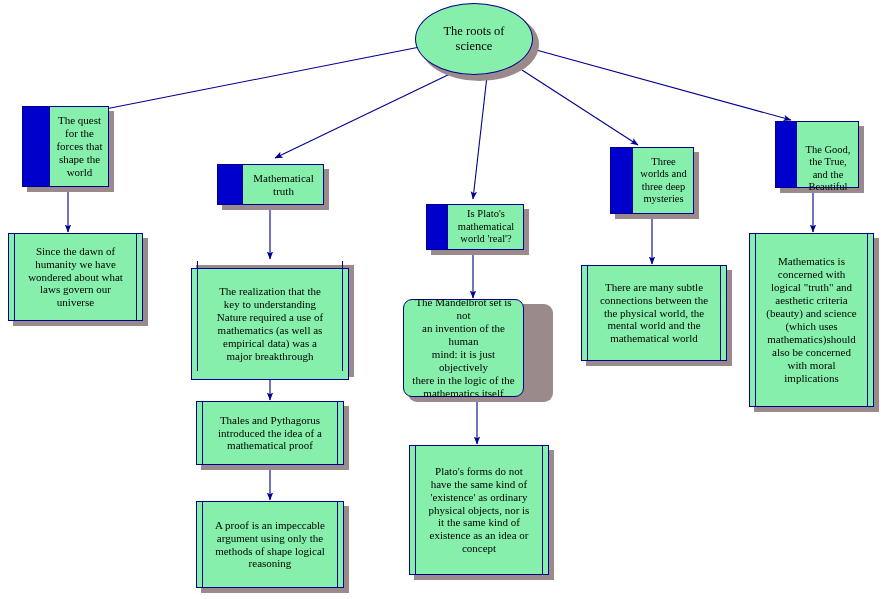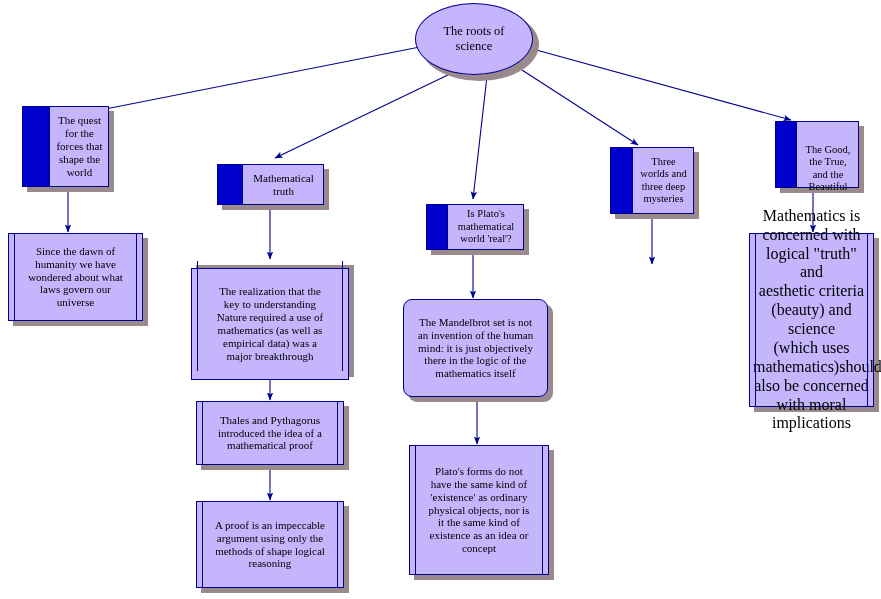--- a/index.html
+++ b/index.html
@@ -18,21 +18,21 @@
     text-align:center;
   }
   .shadow{
     position:absolute;
     background:#9b8a8c;
     z-index:1;
   }
   .body{
     position:absolute;
     box-sizing:border-box;
-    background:#c4b5fd;
+    background:#86efac;
     border:1px solid #00008f;
     z-index:2;
     display:flex;
     align-items:center;
     justify-content:center;
   }
   .bar{
     position:absolute;
     background:#0000cc;
     border:1px solid #00008f;
@@ -174,21 +174,21 @@
     <div class="bar" style="left:0;top:0;width:22px;height:46px;"></div>
     <div style="position:absolute;left:22px;top:0;width:76px;height:46px;display:flex;align-items:center;justify-content:flex-end;z-index:4;">
       <span class="txt" style="font-size:10.5px;">Is Plato's
 mathematical
 world 'real'?</span>
     </div>
   </div>
 
   <div class="node rounded" style="left:403px;top:299px;width:150px;height:103px;">
     <div class="shadow" style="left:5px;top:5px;width:145px;height:98px;"></div>
-    <div class="body" style="left:0;top:0;width:145px;height:98px;">
+    <div class="body" style="left:0;top:0;width:121px;height:98px;">
       <span class="txt" style="font-size:11px;">The Mandelbrot set is not
 an invention of the human
 mind: it is just objectively
 there in the logic of the
 mathematics itself</span>
     </div>
   </div>
 
   <div class="node" style="left:409px;top:445px;width:145px;height:135px;">
     <div class="shadow" style="left:5px;top:5px;width:140px;height:130px;"></div>
@@ -210,37 +210,49 @@
     <div class="body" style="left:0;top:0;width:84px;height:67px;"></div>
     <div class="bar" style="left:0;top:0;width:23px;height:67px;"></div>
     <div style="position:absolute;left:23px;top:0;width:61px;height:67px;display:flex;align-items:center;justify-content:center;z-index:4;">
       <span class="txt" style="font-size:10.5px;">Three
 worlds and
 three deep
 mysteries</span>
     </div>
   </div>
 
+  <div class="node" style="left:581px;top:265px;width:151px;height:101px;">
+    <div class="shadow" style="left:5px;top:5px;width:146px;height:96px;"></div>
+    <div class="body" style="left:0;top:0;width:146px;height:96px;">
+      <span class="txt" style="font-size:11px;">There are many subtle
+connections between the
+the physical world, the
+mental world and the
+mathematical world</span>
+    </div>
+    <div class="rule" style="left:6px;top:1px;height:94px;"></div>
+    <div class="rule" style="left:139px;top:1px;height:94px;"></div>
+  </div>
 
   <div class="node" style="left:775px;top:121px;width:89px;height:72px;">
     <div class="shadow" style="left:5px;top:5px;width:84px;height:67px;"></div>
     <div class="body" style="left:0;top:0;width:84px;height:67px;"></div>
     <div class="bar" style="left:0;top:0;width:22px;height:67px;"></div>
     <div style="position:absolute;left:22px;top:0;width:62px;height:67px;display:flex;align-items:center;justify-content:center;z-index:4;">
       <span class="txt" style="font-size:10.5px;margin-top:28px;">The Good,
 the True,
 and the
 Beautiful</span>
     </div>
   </div>
 
   <div class="node" style="left:749px;top:233px;width:130px;height:179px;">
     <div class="shadow" style="left:5px;top:5px;width:125px;height:174px;"></div>
     <div class="body" style="left:0;top:0;width:125px;height:174px;">
-      <span class="txt" style="font-size:16px;text-align:center;">Mathematics is
+      <span class="txt" style="font-size:11px;text-align:center;">Mathematics is
 concerned with
 logical "truth" and
 aesthetic criteria
 (beauty) and science
 (which uses
 mathematics)should
 also be concerned
 with moral
 implications</span>
     </div>

